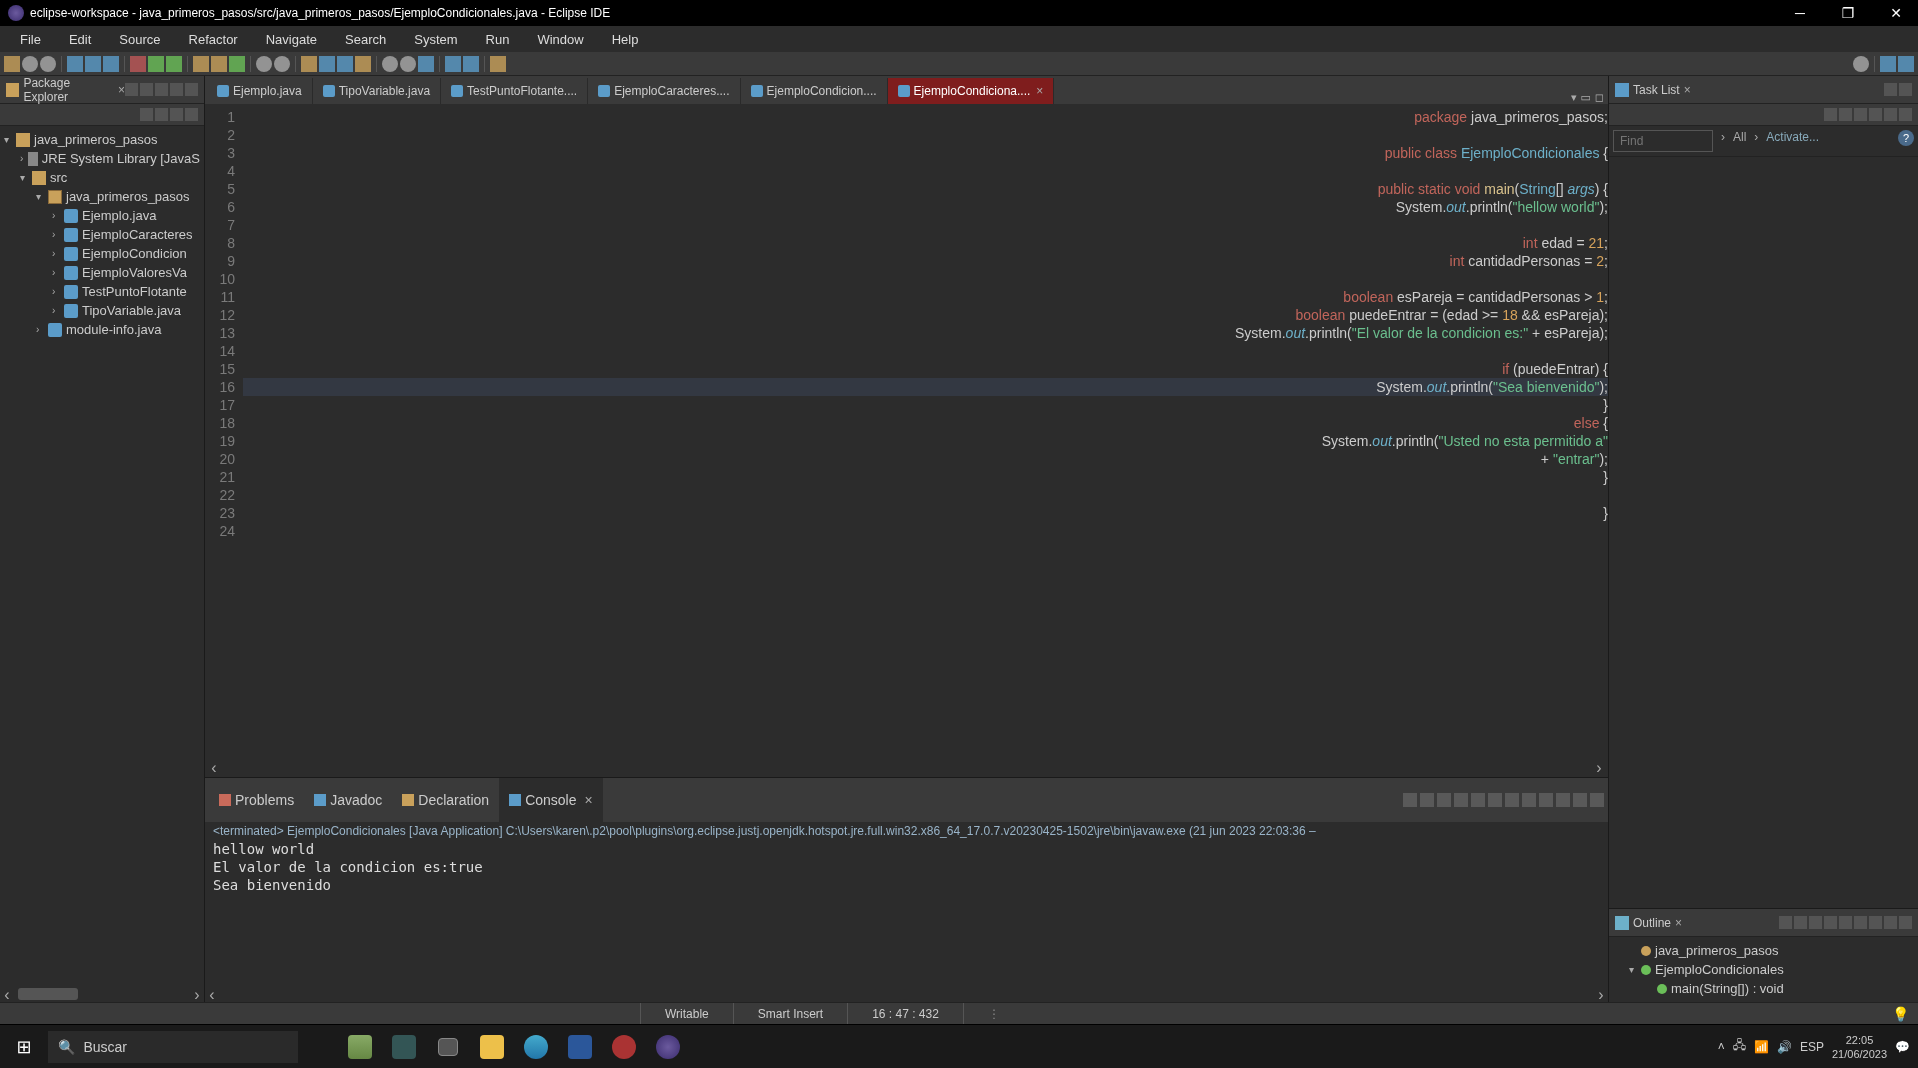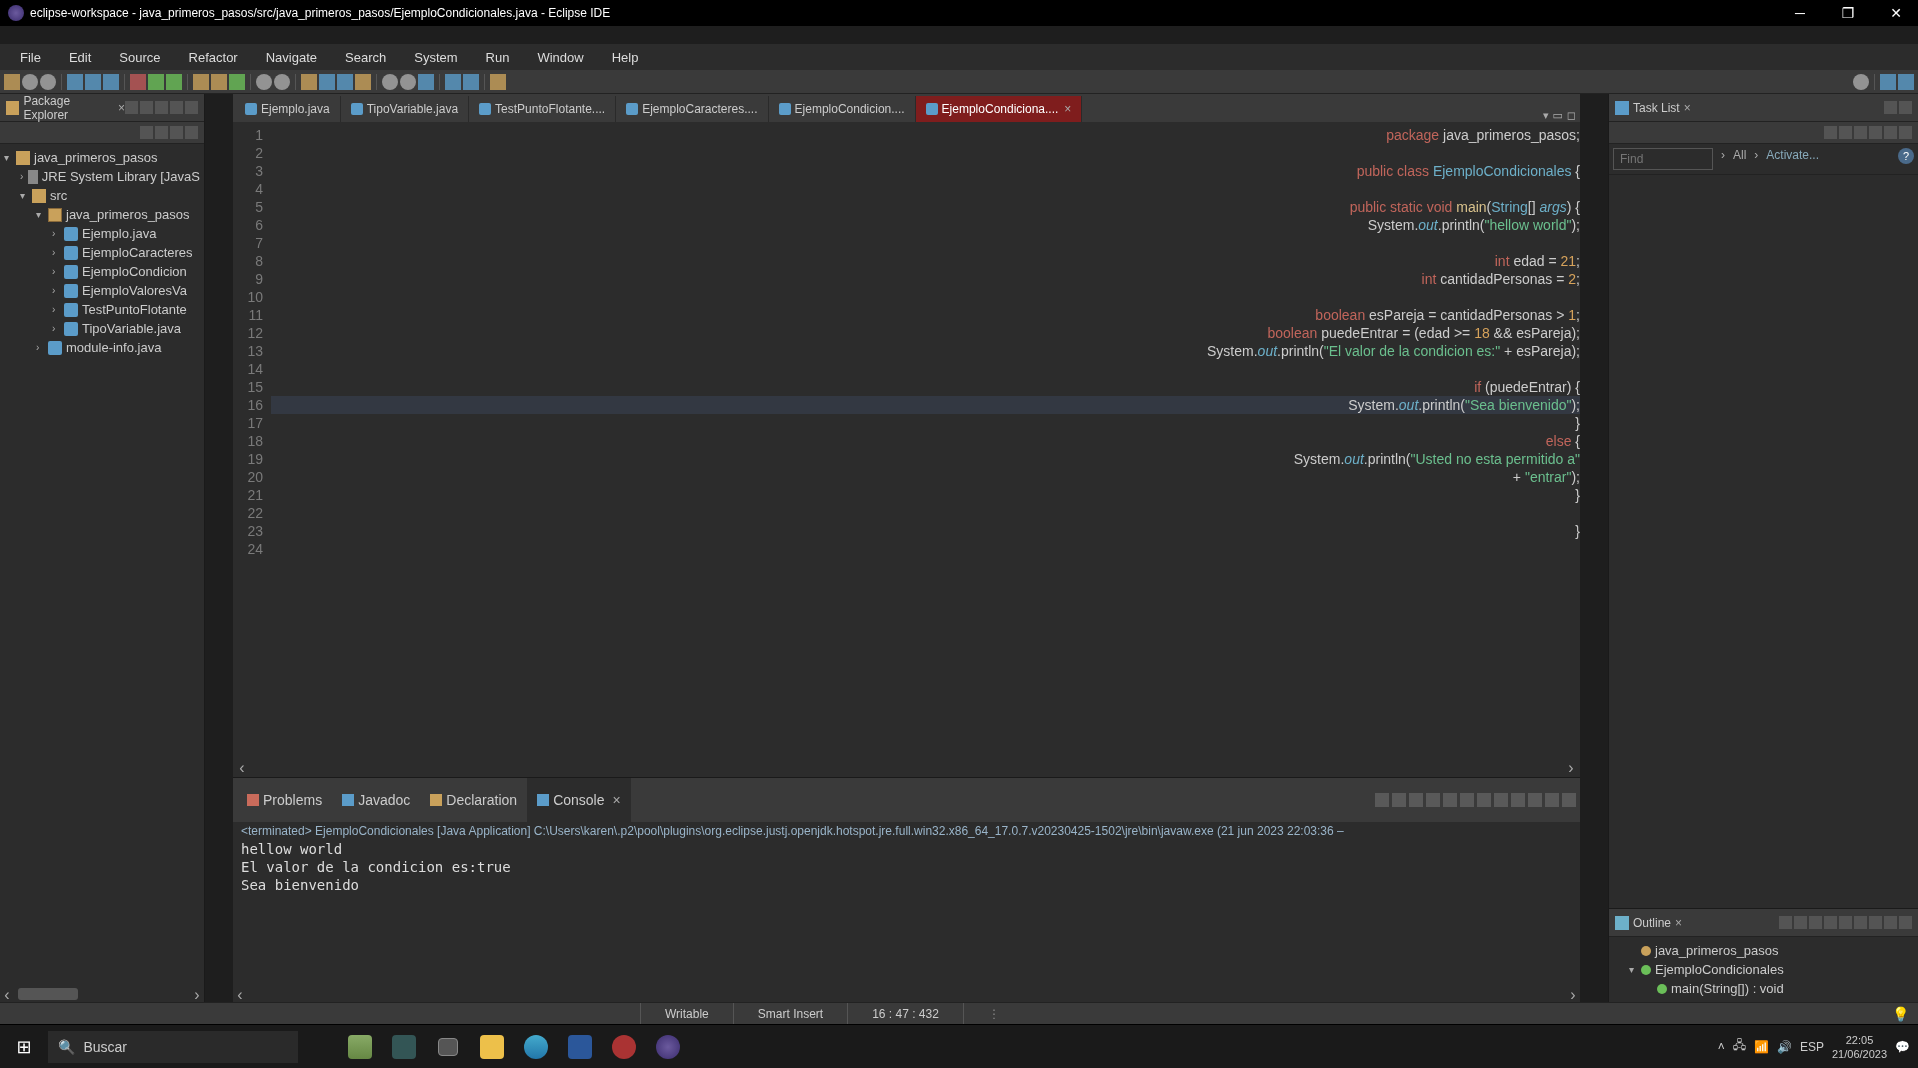--- a/index.html
+++ b/index.html
@@ -2,32 +2,32 @@
 <html><head>
 <meta charset="utf-8">
 <style>
 * { margin: 0; padding: 0; box-sizing: border-box; font-family: "Segoe UI", Tahoma, sans-serif; }
 body { background: #1e1e1e; color: #ccc; width: 1918px; height: 1068px; overflow: hidden; display: flex; flex-direction: column; }
 .titlebar { height: 26px; background: #000; color: #fff; display: flex; align-items: center; padding: 0 8px; font-size: 12px; }
 .titlebar .eclipse-icon { width: 16px; height: 16px; border-radius: 50%; background: radial-gradient(circle, #6b5a9e, #3b2c6e); margin-right: 6px; }
 .titlebar .title { flex: 1; }
 .titlebar .win-btns { display: flex; gap: 20px; }
 .titlebar .win-btn { width: 28px; text-align: center; cursor: pointer; font-size: 14px; }
-.menubar { height: 26px; background: #2c2c2c; display: flex; align-items: center; padding: 0 6px; font-size: 13px; color: #ddd; margin-top: 18px; }
+.menubar { height: 26px; background: #2c2c2c; display: flex; align-items: center; padding: 0 6px; font-size: 13px; color: #ddd; }
 .menubar .menu-item { padding: 0 14px; cursor: pointer; }
 .toolbar { height: 24px; background: #3a3a3a; display: flex; align-items: center; padding: 0 4px; gap: 2px; border-bottom: 1px solid #222; }
 .toolbar .tb-btn { width: 16px; height: 16px; display: inline-block; opacity: 0.8; }
 .toolbar .sep { width: 1px; height: 16px; background: #555; margin: 0 3px; }
 .toolbar .spacer { flex: 1; }
 .tb1 { background: #c9a15b; }
 .tb2 { background: #5b9cc9; }
 .tb3 { background: #6bbf59; }
 .tb4 { background: #bf5959; }
 .tb5 { background: #aaa; border-radius: 50%; }
-.main { flex: 1; display: flex; gap: 28px; }
+.main { flex: 1; display: flex; }
 .left-panel { width: 205px; background: #2c2c2c; display: flex; flex-direction: column; border-right: 1px solid #1a1a1a; }
 .view-header { height: 28px; background: #3a3a3a; display: flex; align-items: center; padding: 0 6px; font-size: 12px; border-bottom: 1px solid #222; }
 .view-header .view-icon { width: 14px; height: 14px; margin-right: 4px; }
 .view-header .close-x { margin-left: 4px; cursor: pointer; color: #aaa; }
 .view-header .spacer { flex: 1; }
 .tree { flex: 1; overflow: auto; font-size: 13px; padding: 4px 0; }
 .tree-row { display: flex; align-items: center; padding: 2px 4px; cursor: pointer; white-space: nowrap; }
 .tree-row.indent1 { padding-left: 20px; }
 .tree-row.indent2 { padding-left: 36px; }
 .tree-row.indent3 { padding-left: 52px; }

